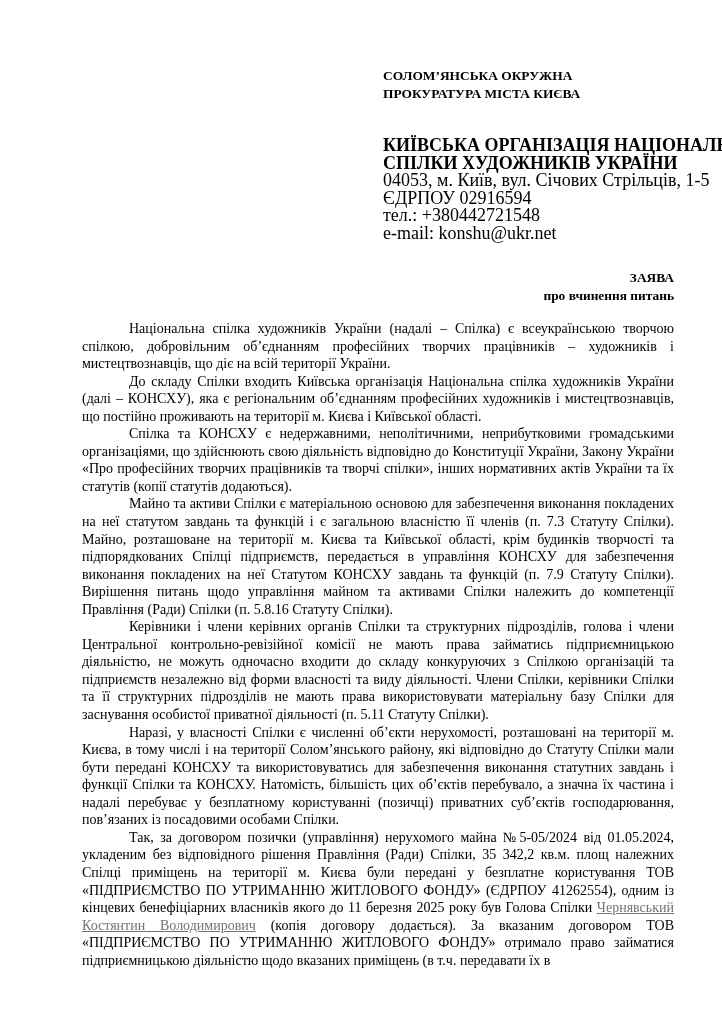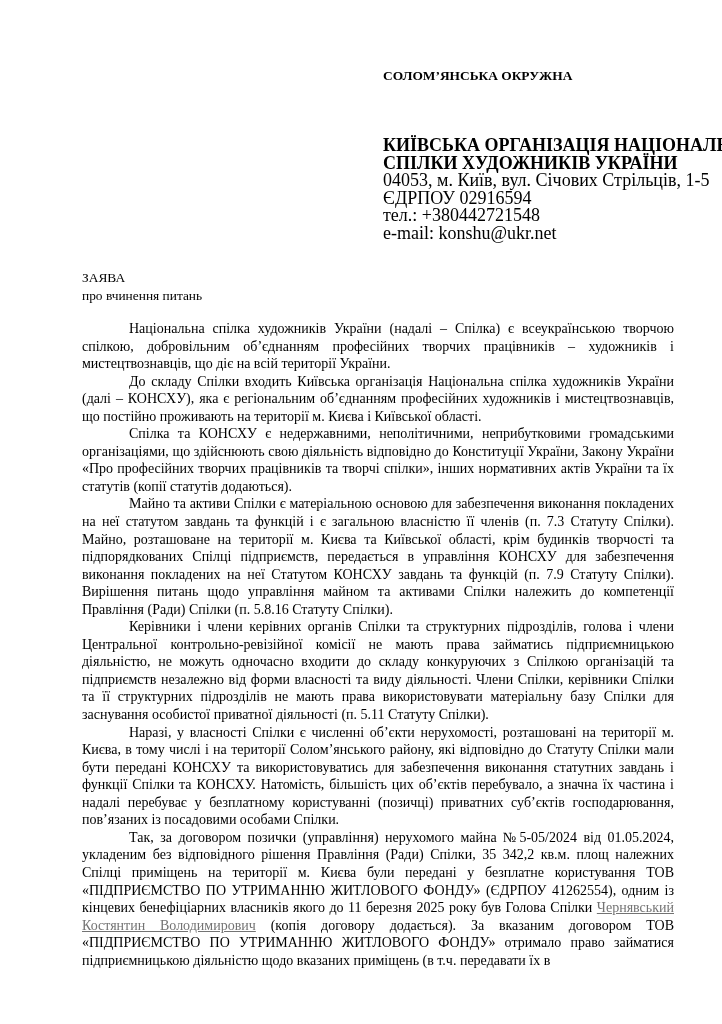--- a/index.html
+++ b/index.html
@@ -48,22 +48,22 @@
       white-space: nowrap;
     }
     .sender .line {
       white-space: nowrap;
     }
     .title-block {
       position: absolute;
       left: 82px;
       top: 269px;
       width: 592px;
-      text-align: left;
-      font-weight: normal;
+      text-align: right;
+      font-weight: bold;
       font-size: 13.4px;
       line-height: 18px;
     }
     .body-text {
       position: absolute;
       left: 82px;
       top: 320px;
       width: 592px;
       font-size: 14px;
       line-height: 17.55px;
@@ -79,20 +79,21 @@
       cursor: pointer;
     }
   </style>
 </head>
 <body>
 
 <div class="page">
 
   <div class="addressee">
     <div class="bold">СОЛОМ’ЯНСЬКА ОКРУЖНА</div>
+    <div class="bold">ПРОКУРАТУРА МІСТА КИЄВА</div>
   </div>
 
   <div class="sender">
     <div class="bold">КИЇВСЬКА ОРГАНІЗАЦІЯ НАЦІОНАЛЬНОЇ</div>
     <div class="bold">СПІЛКИ ХУДОЖНИКІВ УКРАЇНИ</div>
     <div class="line">04053, м. Київ, вул. Січових Стрільців, 1-5</div>
     <div class="line">ЄДРПОУ 02916594</div>
     <div class="line">тел.: +380442721548</div>
     <div class="line">e-mail: konshu@ukr.net</div>
   </div>

